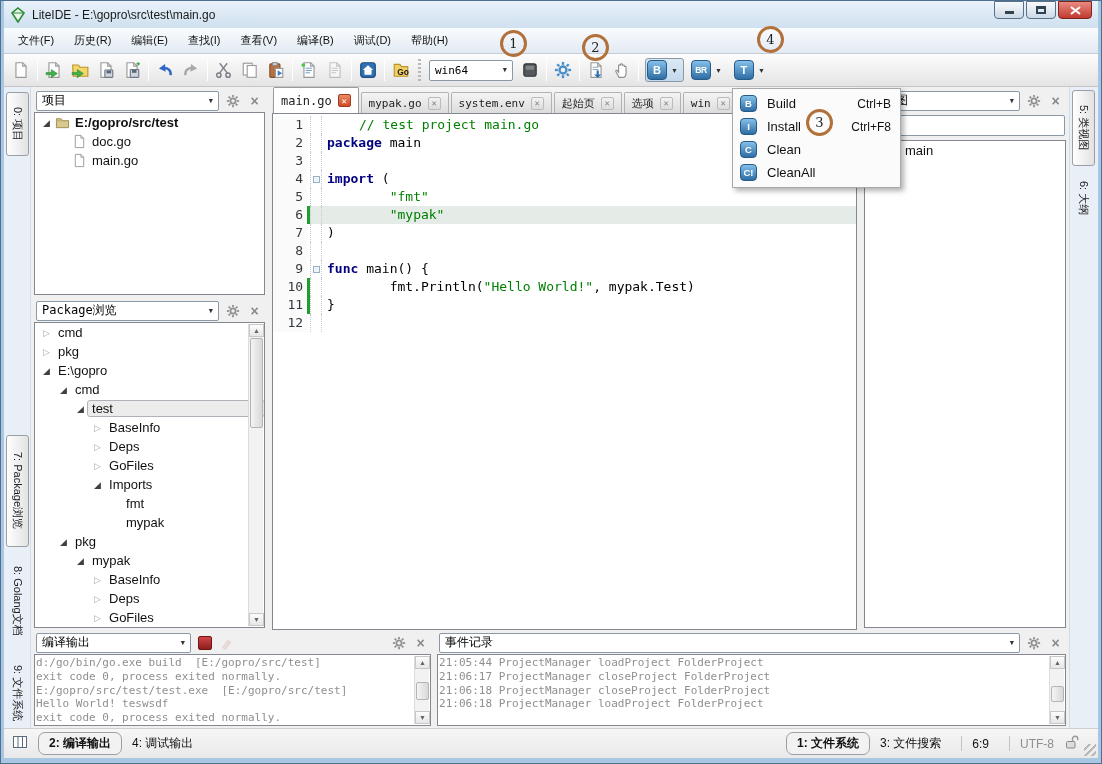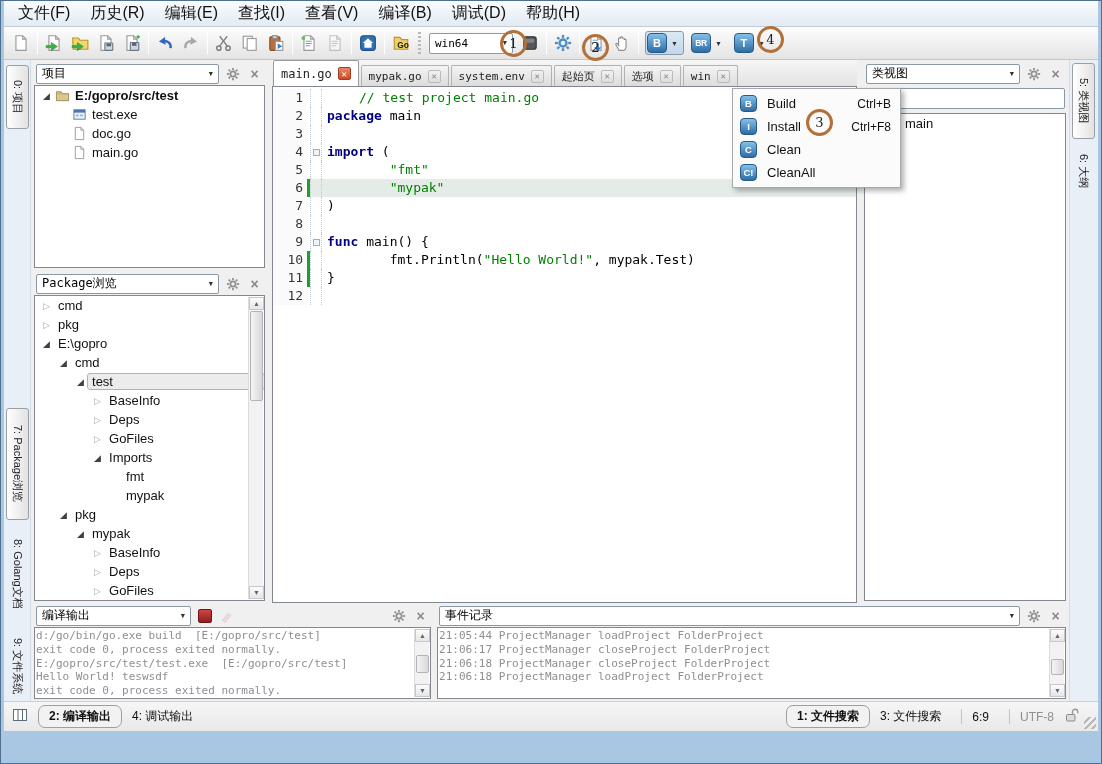--- a/index.html
+++ b/index.html
@@ -15,21 +15,21 @@
   .wbtn{width:30px;height:18px;border:1px solid #5a7globals;border:1px solid #58718a;
     background:linear-gradient(#f7fafd,#cdd9e6);display:flex;align-items:center;justify-content:center;
     border-radius:0 0 4px 4px;margin-left:2px;}
   .wbtn .minbar{width:9px;height:3px;background:#33424f;margin-top:5px;}
   .wbtn .maxbox{width:10px;height:8px;border:2px solid #33424f;border-top-width:3px;}
   .wbtn.close{width:34px;background:linear-gradient(#e98b81,#c0392f);border-color:#7c241c;}
   .wbtn.close svg{width:11px;height:9px;}
   
   .menubar{height:26px;display:flex;align-items:center;background:linear-gradient(#fafcfe,#e2eaf3);
     border-bottom:1px solid #c3ccd6;padding-left:4px;}
-  .menu-item{font-size:16px;color:#111;padding:8px 10px;}
+  .menu-item{font-size:11px;color:#111;padding:8px 10px;}
   
   .toolbar{height:33px;display:flex;align-items:center;background:linear-gradient(#fdfdfd,#e4e4e4);
     border-bottom:1px solid #c6c6c6;padding:0 4px;}
   .tbtn{width:26px;height:26px;display:flex;align-items:center;justify-content:center;border-radius:3px;}
   .tbtn svg{width:18px;height:18px;}
   .tsep{width:1px;height:22px;background:#c2c2c2;border-right:1px solid #fff;margin:0 3px;}
   .tgrip{width:5px;height:22px;margin:0 4px;background:repeating-linear-gradient(180deg,#b9b9b9 0 2px,transparent 2px 4px);width:3px;}
   .tcombo{width:84px;height:21px;background:#fff;border:1px solid #8a99a8;border-radius:2px;
     display:flex;align-items:center;padding:0 5px;font-family:"DejaVu Sans Mono",monospace;font-size:11px;margin:0 4px;}
   .tcombo .arr{margin-left:auto;font-size:7px;color:#333;}
@@ -136,20 +136,42 @@
   
   .ann{position:absolute;width:27px;height:27px;border:3px solid #b2703a;border-radius:50%;
     display:flex;align-items:center;justify-content:center;font-family:"DejaVu Serif",serif;
     font-size:13px;color:#222;z-index:300;background:transparent;}
 </style>
 </head>
 <body>
 
 <div class="window">
 
+  <div class="titlebar">
+    <span class="app-icon">
+      <svg viewBox="0 0 16 16">
+          <path d="M8 1l6 5-6 9L2 6z" fill="#eafaea" stroke="#2c8a36" stroke-width="1.6"></path>
+          <path d="M2 6h12" stroke="#2c8a36" stroke-width="1"></path>
+        </svg>
+    </span>
+    <span class="title-text">LiteIDE - E:\gopro\src\test\main.go</span>
+    <div class="win-controls">
+      <div class="wbtn">
+          <span class="minbar"></span>
+        </div>
+      <div class="wbtn">
+          <span class="maxbox"></span>
+        </div>
+      <div class="wbtn close">
+        <svg viewBox="0 0 12 10">
+            <path d="M1 1l10 8M11 1L1 9" stroke="#fff" stroke-width="2.2"></path>
+          </svg>
+      </div>
+    </div>
+  </div>
 
   <div class="menubar" id="menubar">
       <div class="menu-item">文件(F)</div>
       <div class="menu-item">历史(R)</div>
       <div class="menu-item">编辑(E)</div>
       <div class="menu-item">查找(I)</div>
       <div class="menu-item">查看(V)</div>
       <div class="menu-item">编译(B)</div>
       <div class="menu-item">调试(D)</div>
       <div class="menu-item">帮助(H)</div>
@@ -391,32 +413,20 @@
             <div class="treebox" id="projectTree">
                 <div class="trow bold" style="padding-left: 4px;">
                   <span class="texp open">◢</span>
                   <span class="ticon">
                     <svg viewBox="0 0 16 16">
                       <path d="M1.5 4h5l1.5 2h6.5v7.5h-13z" fill="#d9c98c" stroke="#9b8b55"></path>
                       <path d="M1.5 6.2h13" stroke="#b6a76f"></path>
                     </svg>
                   </span>
                   <span class="tlabel">E:/gopro/src/test</span>
-                </div>
-                <div class="trow" style="padding-left: 21px;">
-                  <span class="texp"></span>
-                  <span class="ticon">
-                    <svg viewBox="0 0 16 16">
-                      <rect x="2" y="3" width="12" height="10" fill="#eef2f8" stroke="#5a7ba6"></rect>
-                      <rect x="2" y="3" width="12" height="3" fill="#4a78b0"></rect>
-                      <rect x="4" y="8" width="3" height="2" fill="#9ab4d4"></rect>
-                      <rect x="8.5" y="8" width="3" height="2" fill="#9ab4d4"></rect>
-                    </svg>
-                  </span>
-                  <span class="tlabel">test.exe</span>
                 </div>
                 <div class="trow" style="padding-left: 21px;">
                   <span class="texp"></span>
                   <span class="ticon">
                     <svg viewBox="0 0 16 16">
                       <path d="M3.5 1.5h6l3 3v10h-9z" fill="#fff" stroke="#9a9a9a"></path>
                       <path d="M9.5 1.5v3h3" fill="none" stroke="#9a9a9a"></path>
                     </svg>
                   </span>
                   <span class="tlabel">doc.go</span>
@@ -763,21 +773,21 @@
 
   <div class="statusbar" id="statusbar">
       <span class="sb-item sb-icon"><svg viewBox="0 0 16 16">
           <rect x="1.5" y="2.5" width="13" height="11" fill="#fff" stroke="#5a6b7d"></rect>
           <line x1="6" y1="2.5" x2="6" y2="13.5" stroke="#5a6b7d"></line>
           <line x1="10.5" y1="2.5" x2="10.5" y2="13.5" stroke="#5a6b7d"></line>
         </svg></span>
       <span class="sb-item sb-btn">2: 编译输出</span>
       <span class="sb-item">4: 调试输出</span>
       <div class="sb-right">
-        <span class="sb-item sb-btn">1: 文件搜索</span>
+        <span class="sb-item sb-btn">1: 文件系统</span>
         <span class="sb-item">3: 文件搜索</span>
         <span class="sb-sep"></span>
         <span class="sb-item">6:9</span>
         <span class="sb-sep"></span>
         <span class="sb-item sb-muted">UTF-8</span>
         <span class="sb-item sb-icon"><svg viewBox="0 0 16 16">
             <rect x="2.5" y="7.5" width="8.5" height="6.5" rx="1" fill="#dcdcdc" stroke="#8a8a8a"></rect>
             <path d="M8.5 7.5V4.8a2.6 2.6 0 015.2 0v1.4" fill="none" stroke="#9a9a9a" stroke-width="1.4"></path>
           </svg></span>
       </div>

